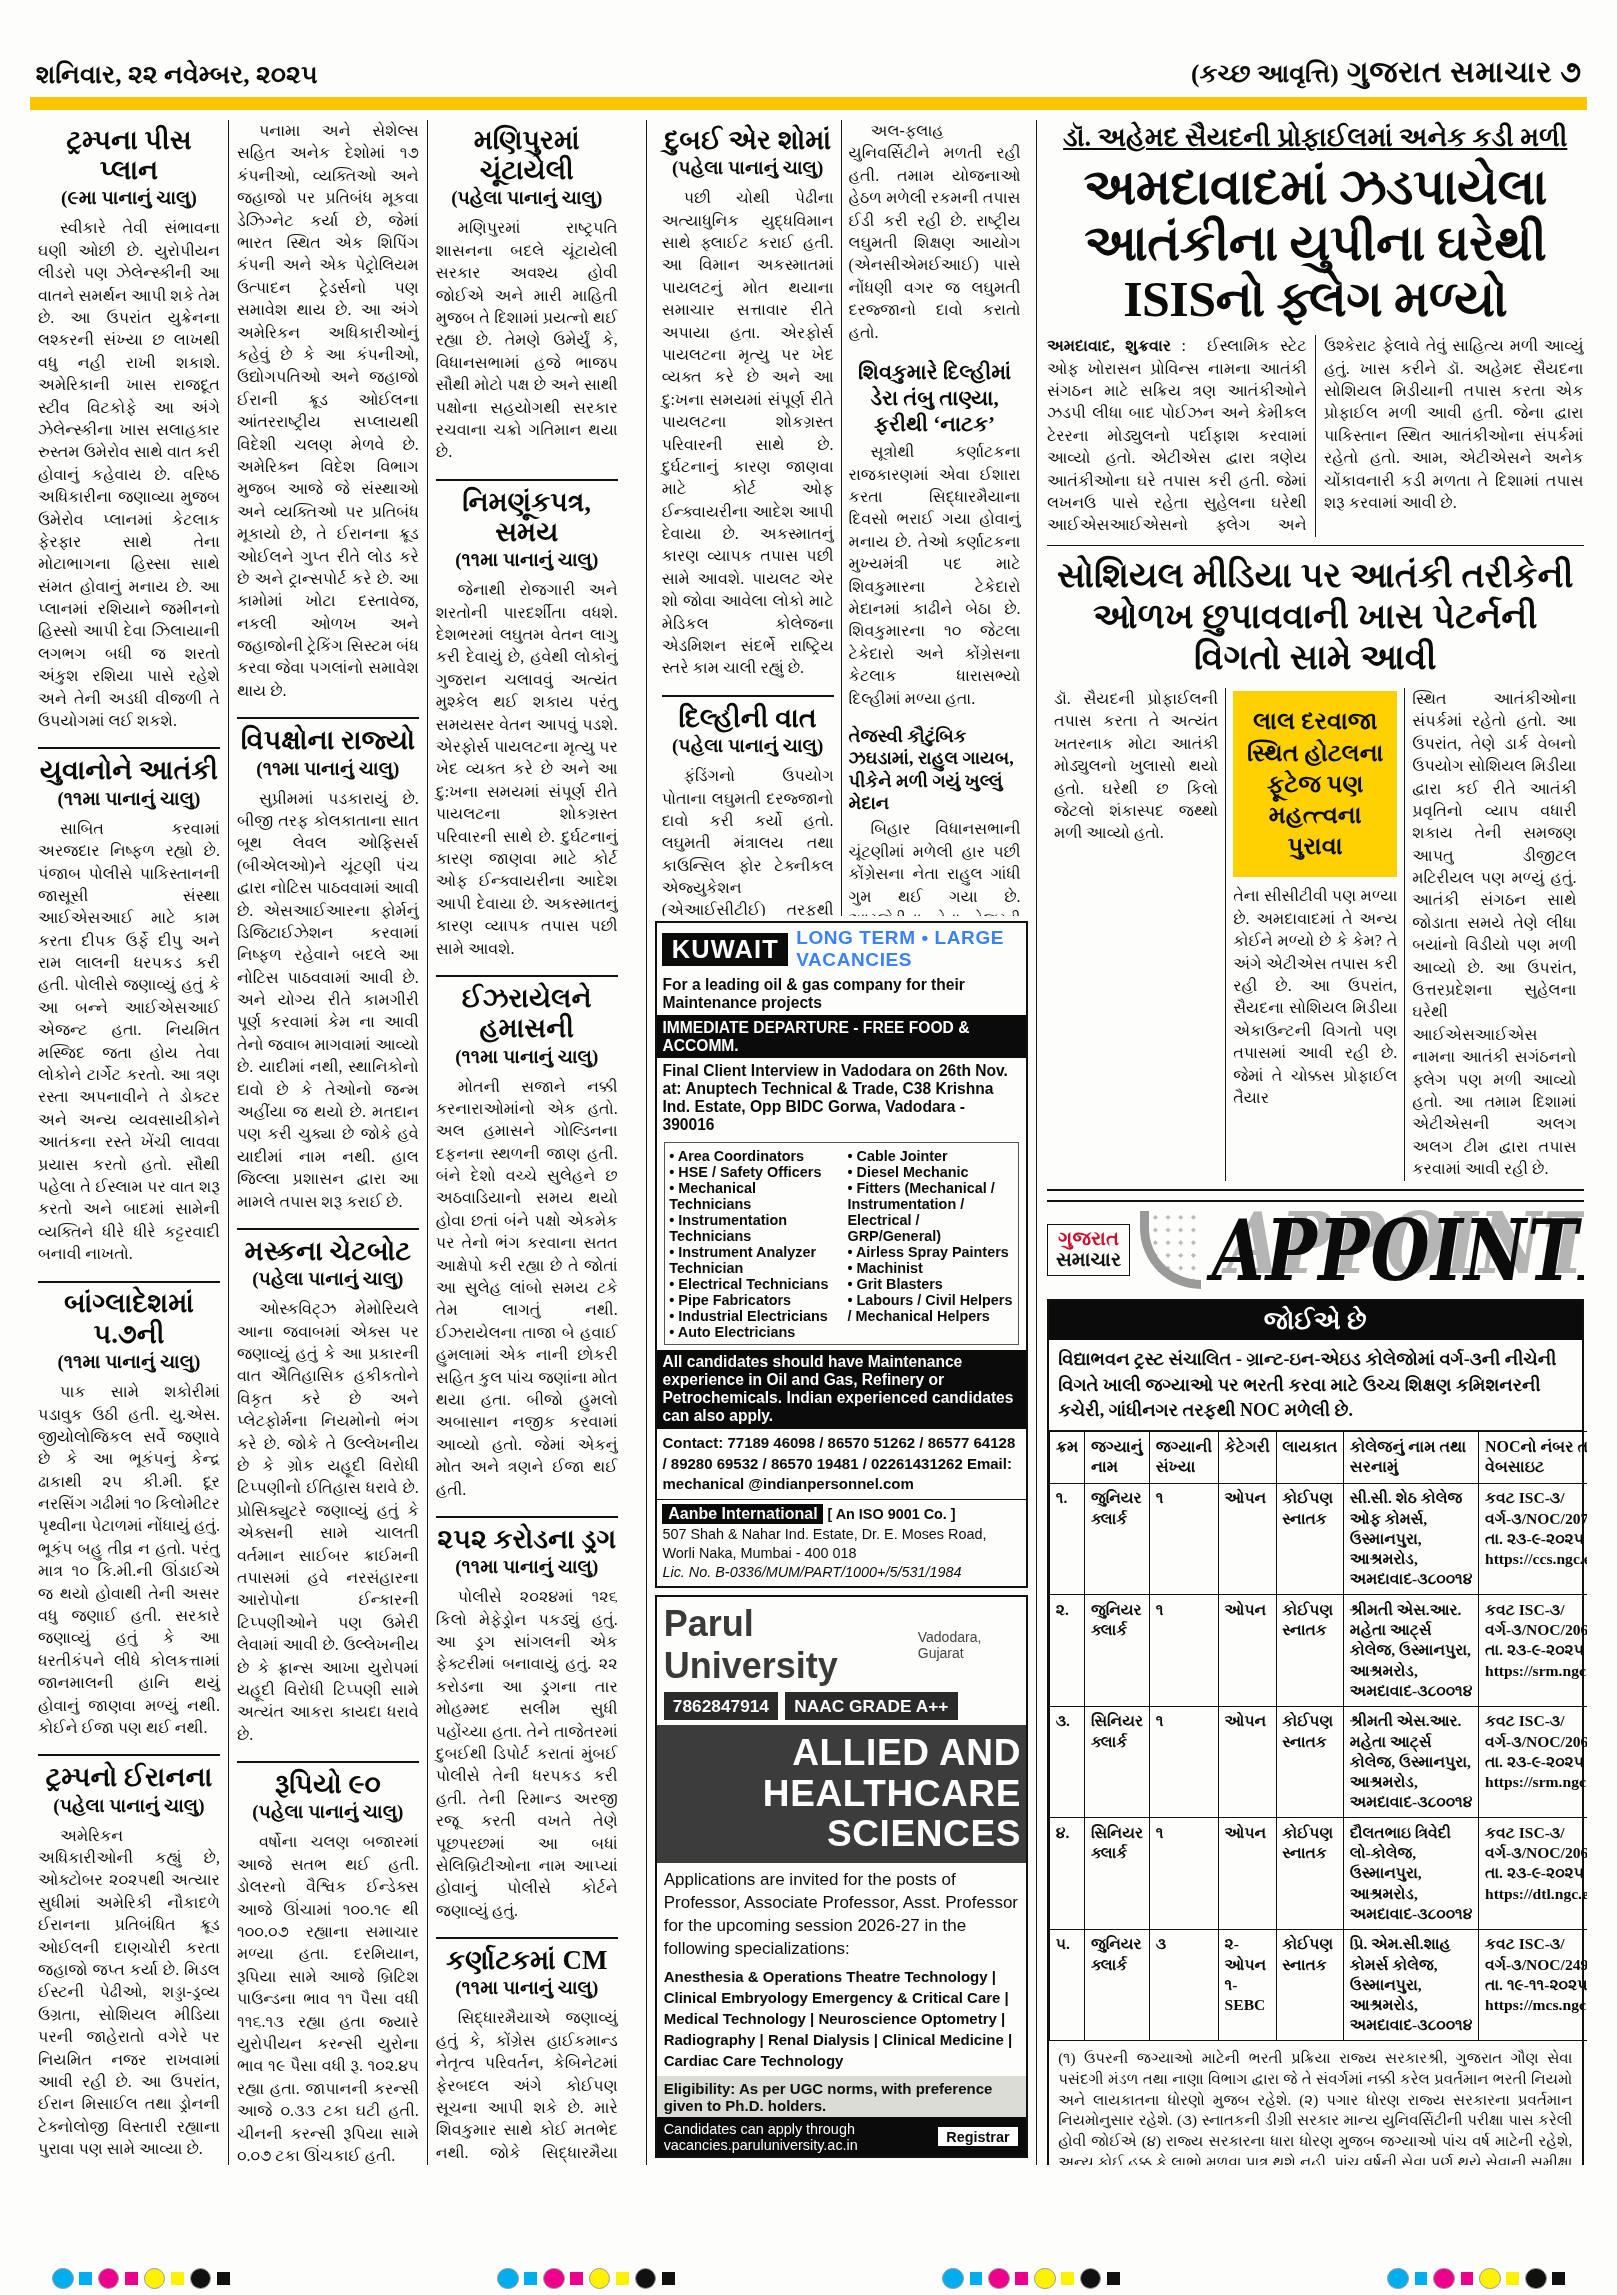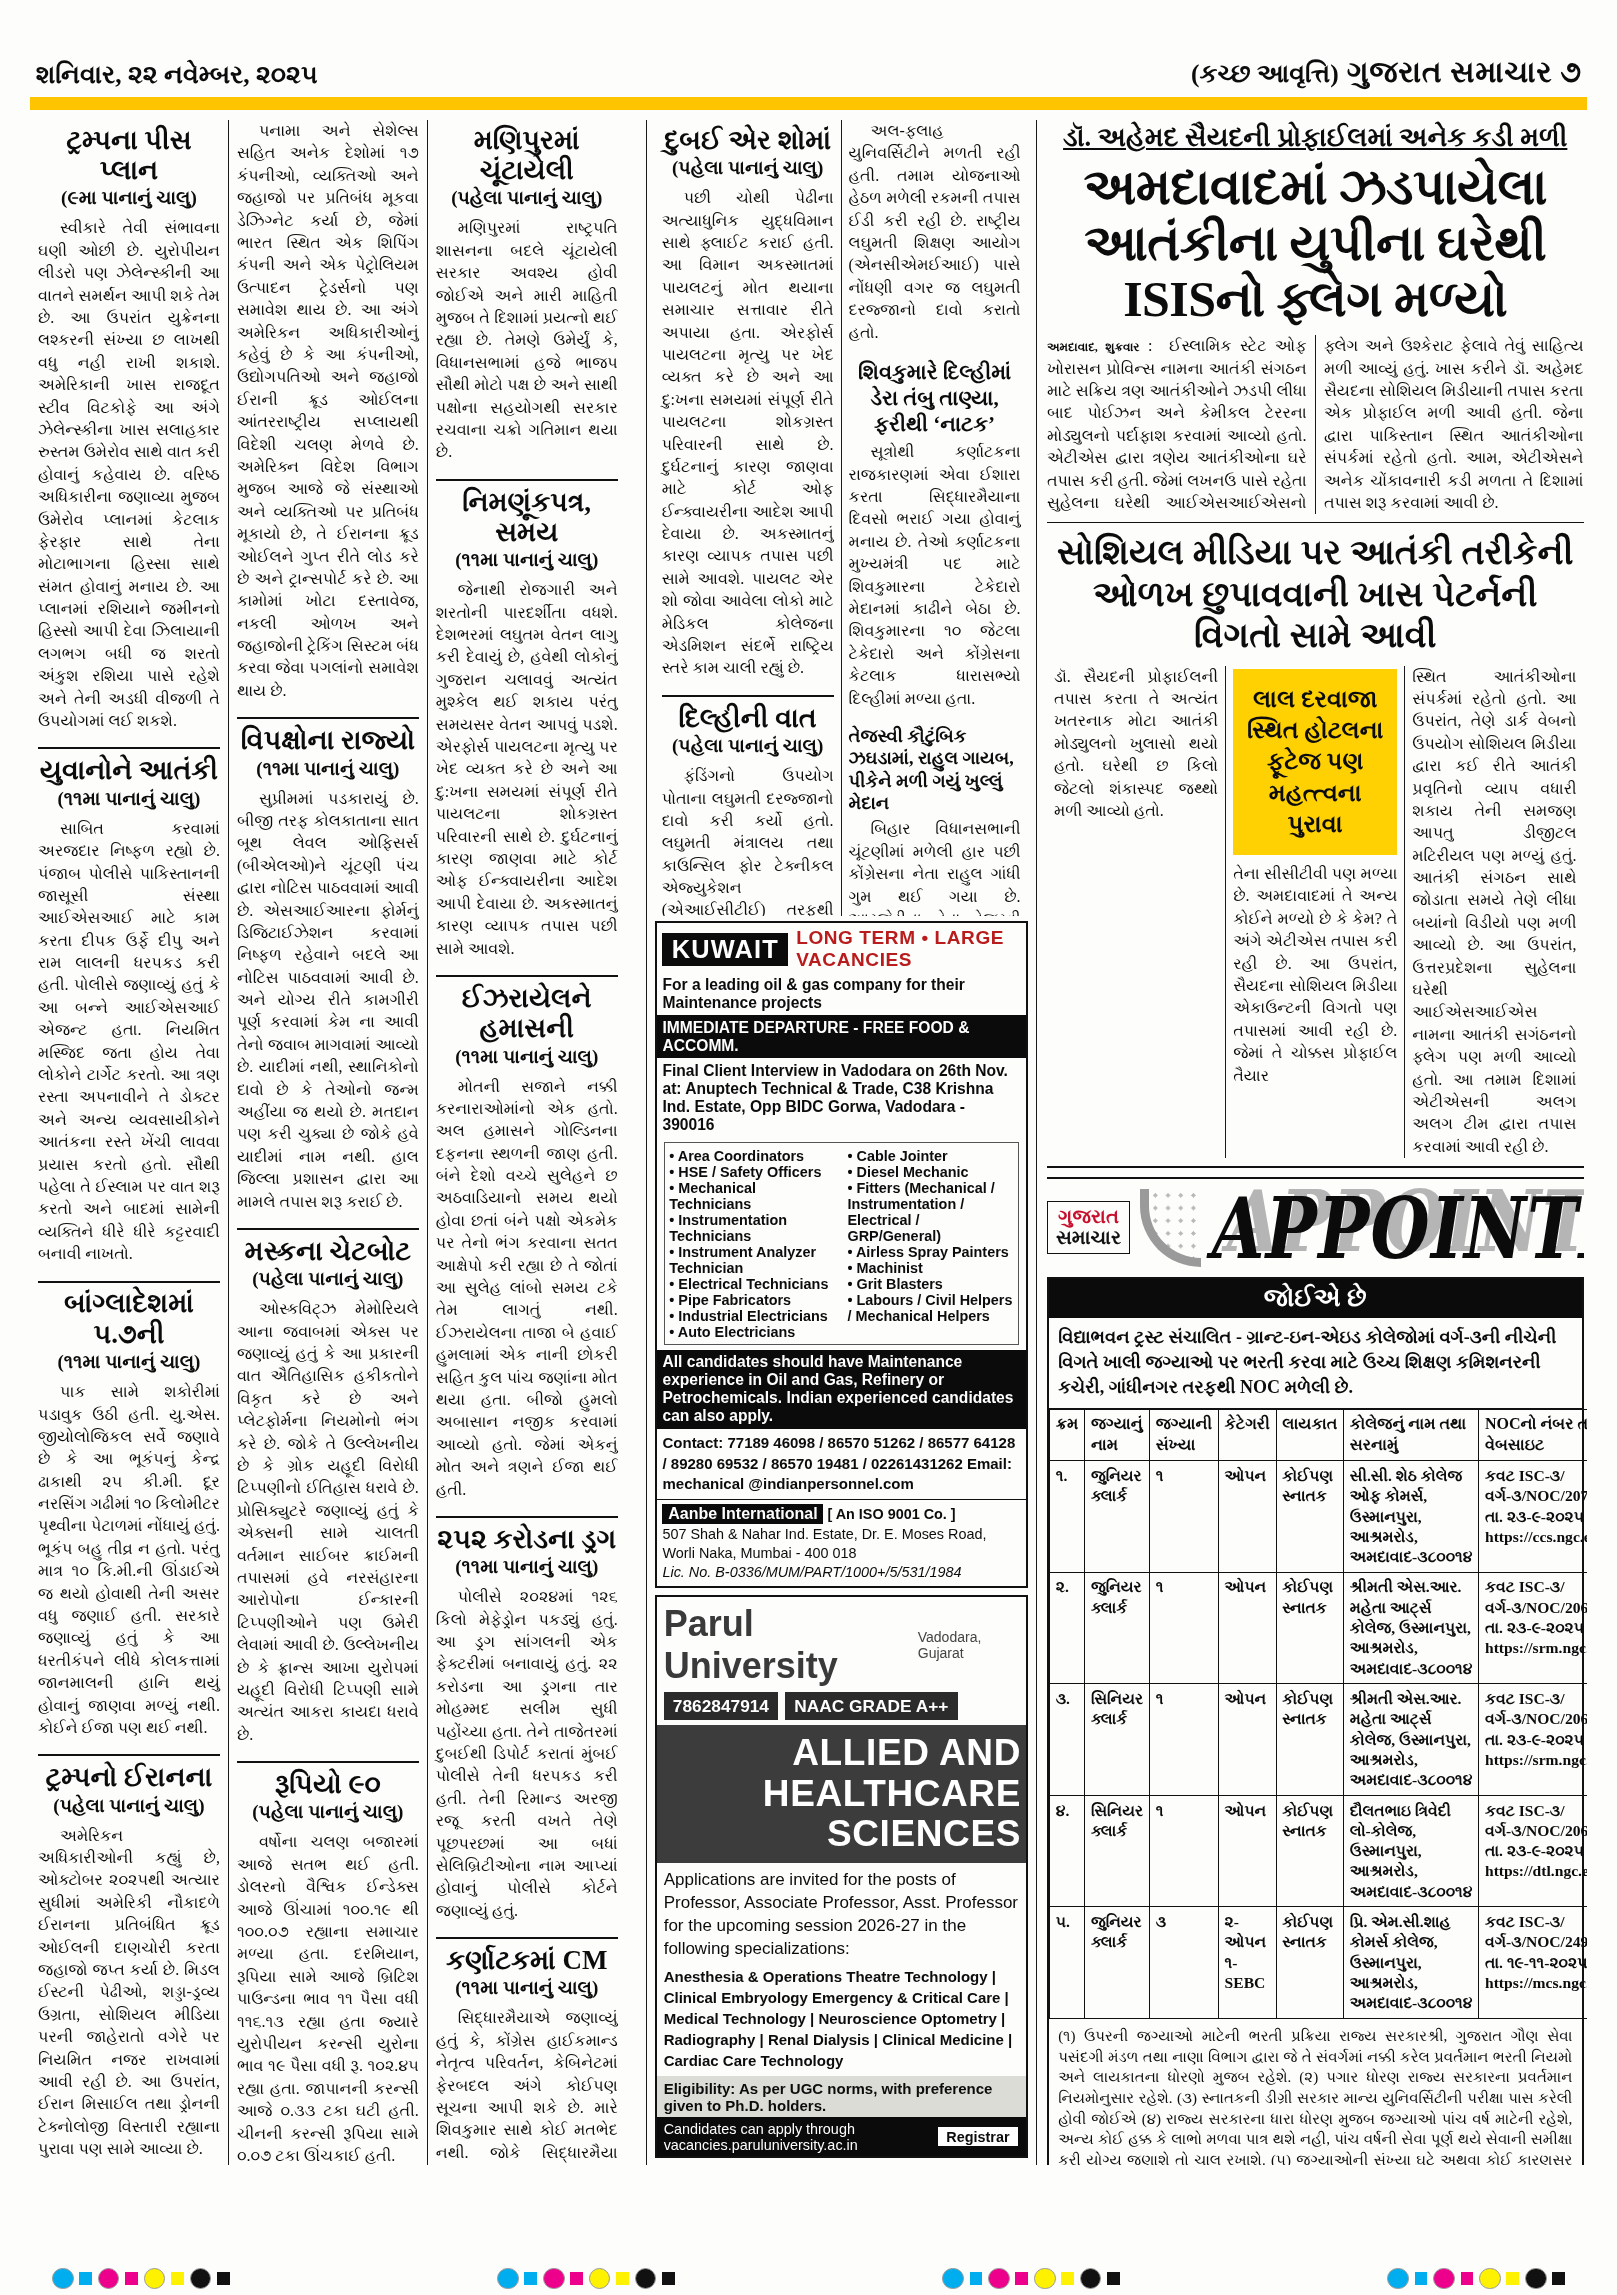--- a/index.html
+++ b/index.html
@@ -27,21 +27,21 @@
   .art{margin-bottom:15px;}
   .art-rule{border-top:2.9px solid #111;margin:3.5px 0 5.8px 0;}
   .art-title{font-size:27px;line-height:1.12;font-weight:bold;text-align:center;margin:4.6px 0 2.3px 0;}
   .art-cont{font-size:19px;font-weight:bold;text-align:center;margin:1.2px 0 8px 0;}
   .art-body{font-size:16px;line-height:1.4;text-align:justify;margin:0;text-indent:22px;}
   .art-sub{font-size:18px;font-weight:bold;line-height:1.25;text-align:left;margin:8px 0 3.5px 0;}
   
   .main-story{border-left:1.2px solid #1a1a1a;padding:0 3.5px 0 10.4px;}
   .kicker{font-size:26.6px;font-weight:bold;text-align:center;text-decoration:underline;margin:2.3px 0 5.8px 0;}
   .headline{font-size:50px;line-height:1.12;font-weight:bold;text-align:center;margin:0 0 8px 0;letter-spacing:-0.6px;}
-  .dateline{font-size:12px;font-weight:bold;text-indent:22px;}
+  .dateline{font-size:16px;font-weight:bold;text-indent:22px;}
   .mainbody{column-count:2;column-gap:17.3px;column-rule:1.2px solid #1a1a1a;font-size:16px;line-height:1.4;text-align:justify;margin:3.5px 0 8px 0;}
   .subheadline{font-size:35px;line-height:1.18;font-weight:bold;text-align:center;margin:5.8px 0 9.2px 0;border-top:1.7px solid #111;padding-top:9.2px;}
   .tri{display:flex;gap:0;border-bottom:2.3px solid #111;padding-bottom:8px;}
   .tri .tcol{flex:1 1 0;padding:0 7px;font-size:16px;line-height:1.4;text-align:justify;overflow:hidden;}
   .tri .tcol + .tcol{border-left:1.2px solid #1a1a1a;}
   .hotelbox{background:#ffd103;font-size:24px;line-height:1.3;font-weight:bold;text-align:center;padding:15px 10.4px;margin:3.5px 0 8px 0;}
   
   .midband{display:flex;flex:1 1 auto;overflow:hidden;margin-top:3.5px;}
   .midband .mcol{flex:1 1 0;padding:0 7px;overflow:hidden;}
   .midband .mcol + .mcol{border-left:1.2px solid #1a1a1a;}
@@ -61,21 +61,21 @@
   .appt-intro{font-size:18px;font-weight:bold;line-height:1.4;padding:7px 9.2px;border-bottom:1.7px solid #111;}
   table.noc{border-collapse:collapse;width:100%;font-size:15.6px;line-height:1.3;}
   table.noc th,table.noc td{border:1.7px solid #111;padding:4.6px 5.8px;vertical-align:top;text-align:left;font-weight:bold;}
   table.noc th{font-size:16px;}
   .appt-notes{font-size:15px;line-height:1.38;text-align:justify;padding:7px 9.2px;}
   
   .ads{flex:0 0 auto;margin-top:4.6px;}
   .ad{border:2.3px solid #111;margin-bottom:7px;font-family:"Liberation Sans",sans-serif;overflow:hidden;}
   .kw-head{display:flex;align-items:center;gap:8px;padding:4.6px 5.8px;}
   .kw-logo{background:#0b0b0b;color:#fff;font-weight:bold;font-size:25.4px;padding:2.3px 9.2px;letter-spacing:1.2px;}
-  .kw-long{font-size:19px;font-weight:bold;color:#b91c1c;letter-spacing:0.6px;}
+  .kw-long{font-size:19px;font-weight:bold;color:#3b82f6;letter-spacing:0.6px;}
   .kw-line{font-size:15.6px;font-weight:bold;padding:0 5.8px 3.5px 5.8px;}
   .kw-black{background:#0b0b0b;color:#fff;font-size:15.6px;font-weight:bold;padding:3.5px 5.8px;}
   .kw-pos{columns:2;column-gap:12.7px;font-size:14.4px;font-weight:bold;margin:4.6px 7px;padding:4.6px;border:1.2px solid #555;}
   .kw-pos div{break-inside:avoid;}
   .kw-contact{font-size:15px;font-weight:bold;padding:4.6px 5.8px;line-height:1.35;}
   .kw-anbe{border-top:1.7px solid #111;font-size:14.4px;padding:4.6px 5.8px;line-height:1.3;}
   .kw-anbe .nm{background:#0b0b0b;color:#fff;font-weight:bold;padding:1.2px 5.8px;font-size:16px;}
   .pu-top{display:flex;align-items:center;gap:10.4px;padding:5.8px 7px;}
   .pu-brand{font-size:36px;font-weight:bold;color:#3a3a3a;}
   .pu-loc{font-size:14px;color:#444;}

